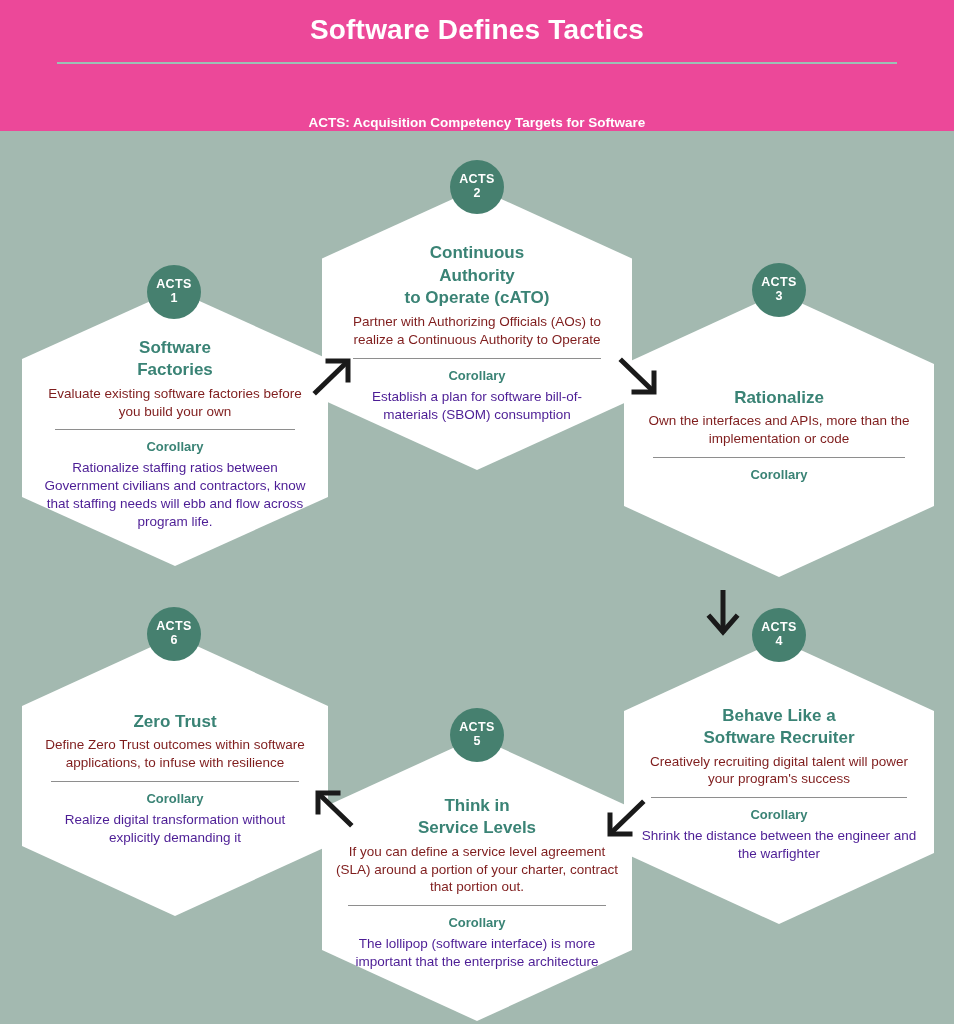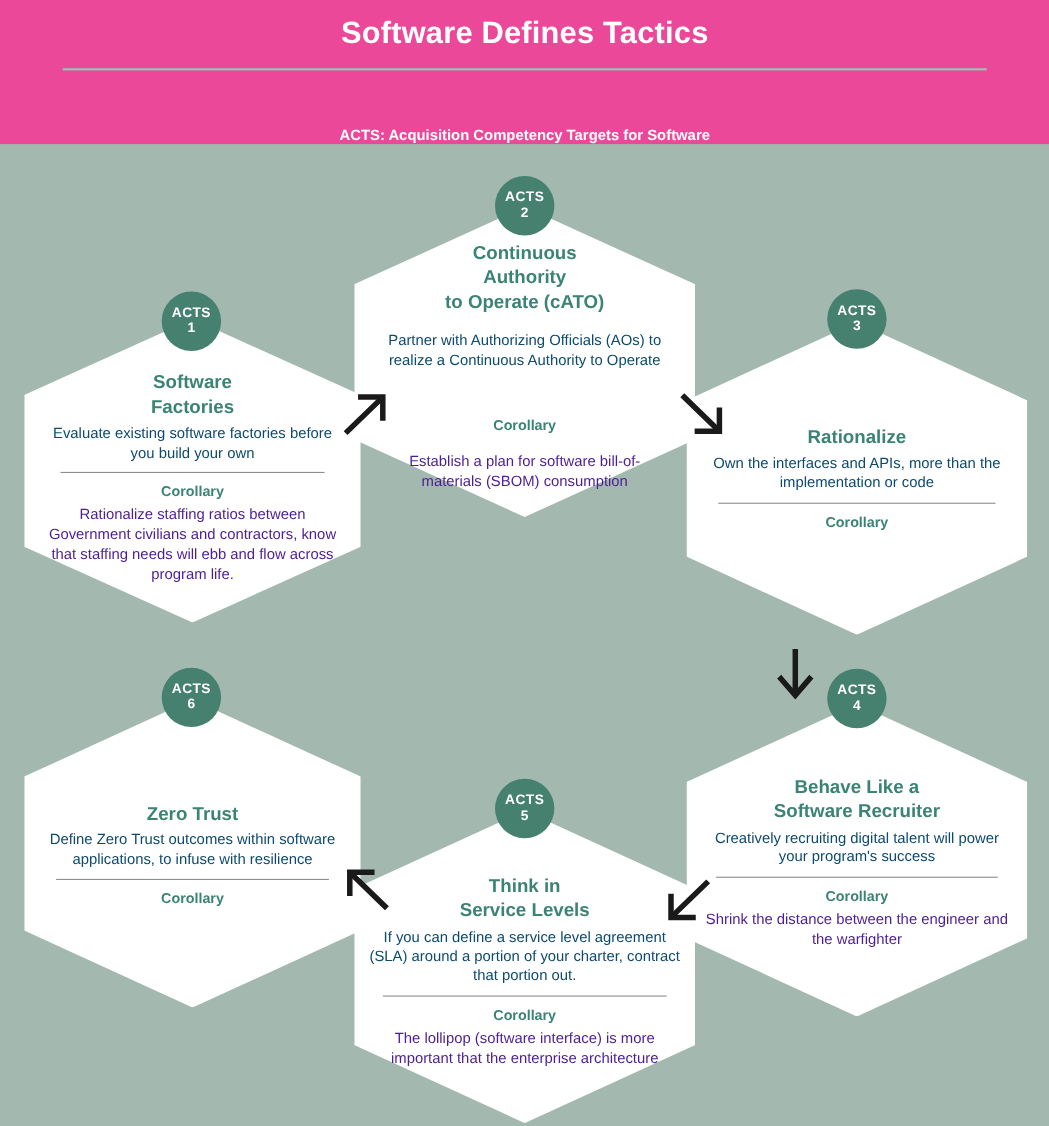--- a/index.html
+++ b/index.html
@@ -79,21 +79,21 @@
     box-sizing: border-box;
   }
   .hex-title {
     color: #3a8375;
     font-weight: bold;
     font-size: 17px;
     line-height: 1.32;
     margin-bottom: 3px;
   }
   .hex-desc {
-    color: #0c4a6e;
+    color: #7f1d1d;
     font-size: 13.5px;
     line-height: 1.33;
   }
   .hex-divider {
     height: 1px;
     background: #8e8e8e;
     margin: 9px 0 9px 0;
   }
   .cor-label {
     color: #3a8375;
@@ -129,21 +129,21 @@
 
   
   #hex1 { left: 22px;  top: 290px; width: 306px; height: 276px; }
   #hex2 { left: 322px; top: 188px; width: 310px; height: 282px; }
   #hex3 { left: 624px; top: 293px; width: 310px; height: 284px; }
   #hex4 { left: 624px; top: 640px; width: 310px; height: 284px; }
   #hex5 { left: 322px; top: 737px; width: 310px; height: 284px; }
   #hex6 { left: 22px;  top: 636px; width: 306px; height: 280px; }
 
   #hex1 .hex-body { padding: 40px 16px 28px; }
-  #hex2 .hex-body { padding: 34px 24px 26px; gap: 12px; }
+  #hex2 .hex-body { padding: 34px 24px 26px; }
   #hex3 .hex-body { padding: 38px 18px 34px; }
   #hex4 .hex-body { padding: 40px 14px 36px; }
   #hex5 .hex-body { padding: 34px 12px 26px; }
   #hex6 .hex-body { padding: 40px 18px 34px; }
 
   #badge1 { left: 147px; top: 265px; }
   #badge2 { left: 450px; top: 160px; }
   #badge3 { left: 752px; top: 263px; }
   #badge4 { left: 752px; top: 608px; }
   #badge5 { left: 450px; top: 708px; }
@@ -255,20 +255,21 @@
 
 <div class="hex" id="hex6">
   <div class="hex-shape"></div>
   <div class="hex-body">
     <div class="hex-title">
       <div>Zero Trust</div>
     </div>
     <div class="hex-desc">Define Zero Trust outcomes within software applications, to infuse with resilience</div>
     <div class="hex-divider" style="width:248px;"></div>
     <div class="cor-label">Corollary</div>
+    <div class="cor-text">Realize digital transformation without explicitly demanding it</div>
   </div>
 </div>
 <div class="badge" id="badge6">
   <span class="badge-word">ACTS</span>
   <span class="badge-num">6</span>
 </div>
 
 <div class="arrow" id="arrow1">
   <svg width="42" height="40" viewBox="0 0 42 40">
     <g stroke="#1a1a1a" stroke-width="5" fill="none" stroke-linecap="square">

